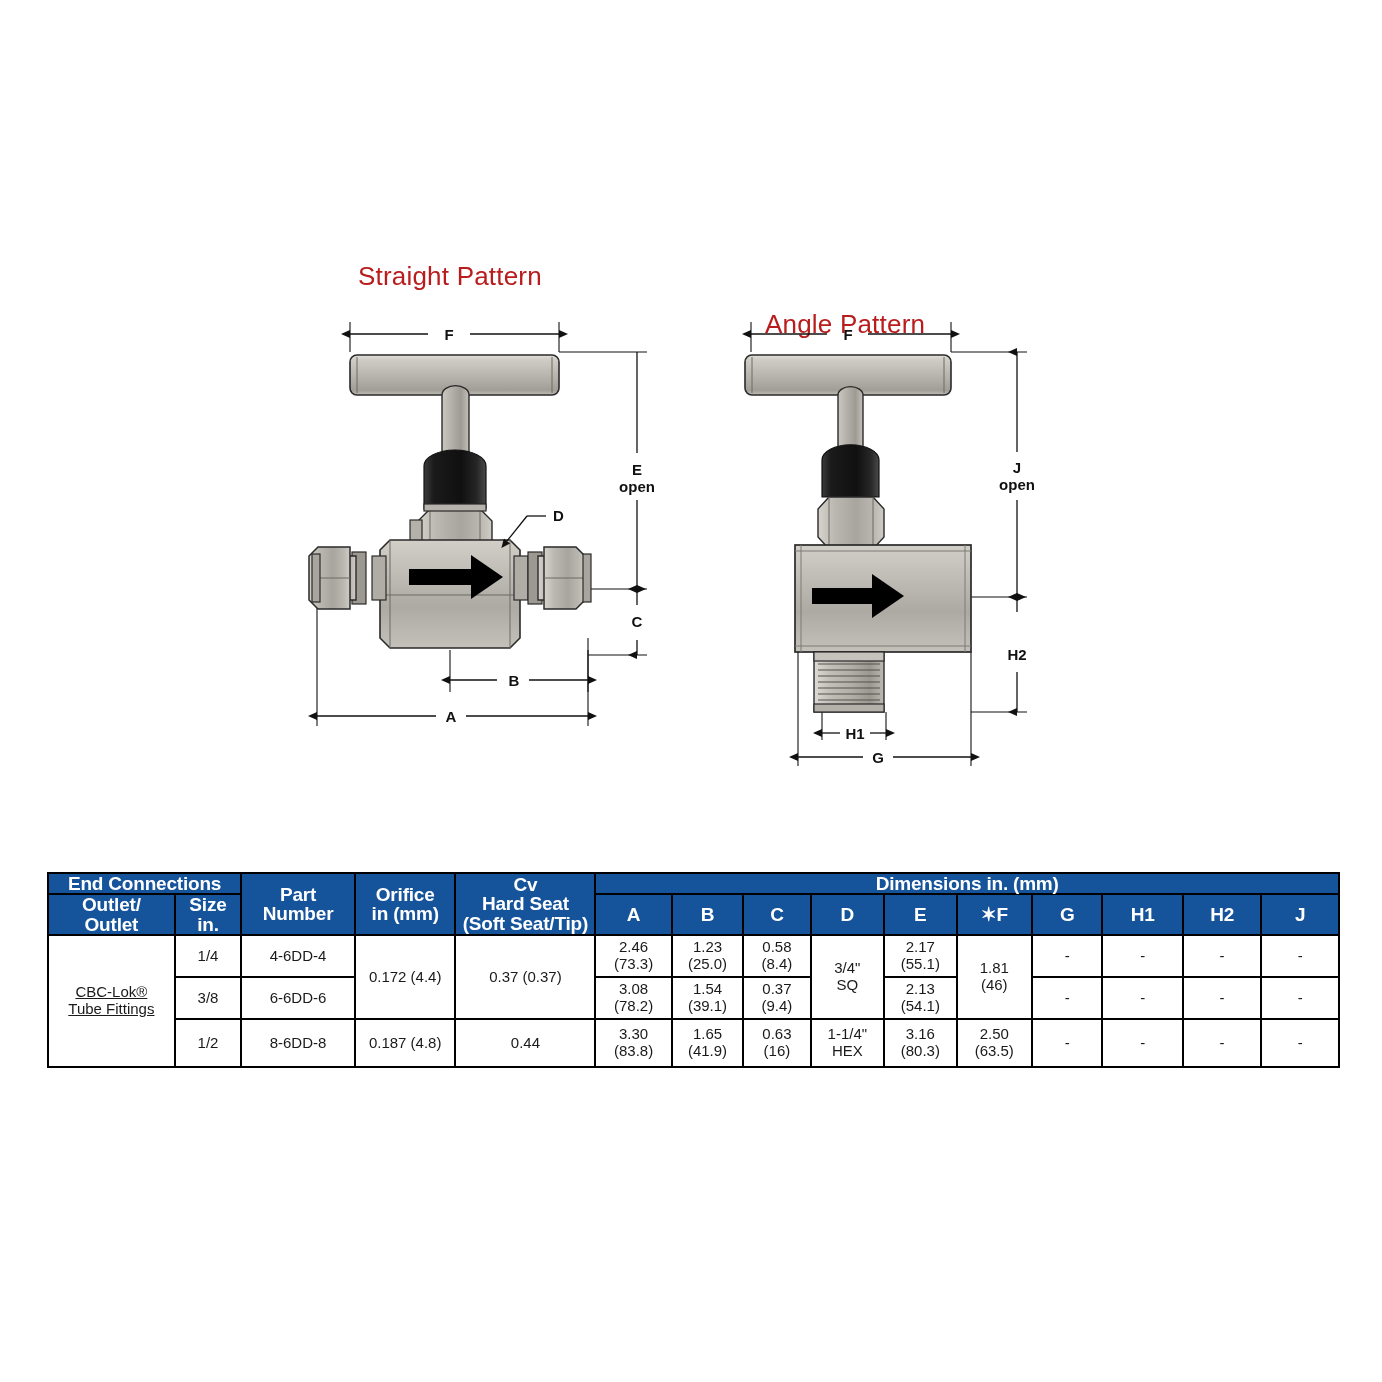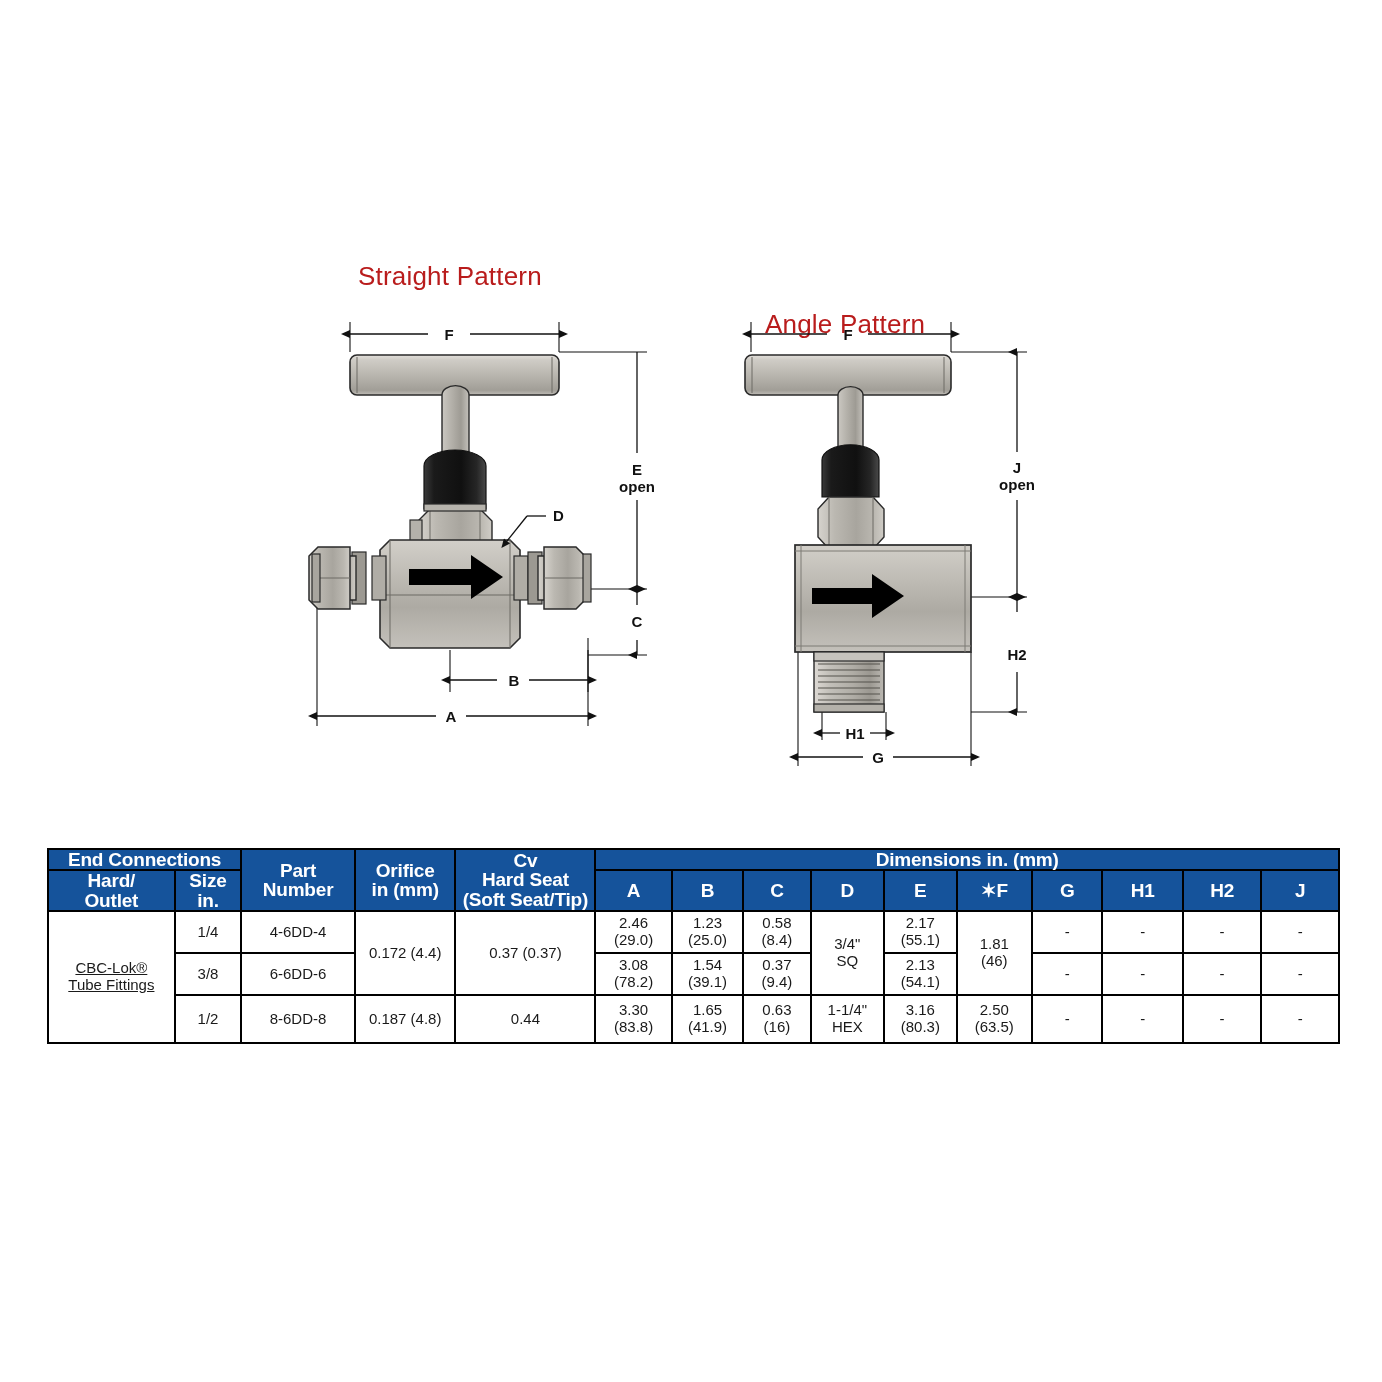--- a/index.html
+++ b/index.html
@@ -34,21 +34,21 @@
   }
   #title-straight { left: 358px; top: 261px; }
   #title-angle    { left: 765px; top: 261px; margin-top: 48px; }
 
   .svg-holder { position: absolute; left: 0; top: 0; }
 
   
   #spec-table-wrap {
     position: absolute;
     left: 47px;
-    top: 848px;
+    top: 872px;
     width: 1032px;
   }
   table.spec {
     border-collapse: collapse;
     width: 1293px;
     table-layout: fixed;
     font-family: "Liberation Sans", sans-serif;
   }
   table.spec th, table.spec td {
     border: 2px solid #000000;
@@ -377,21 +377,21 @@
         <th rowspan="2" class="small">
           <span style="font-size:19px">Cv</span><br>
           <span>Hard Seat</span><br>
           <span class="tiny">(Soft Seat/Tip)</span>
         </th>
         <th colspan="10">Dimensions in. (mm)</th>
       </tr>
 
       <tr>
         <th>
-          <span>Hard/</span><br>
+          <span>Outlet/</span><br>
           <span>Outlet</span>
         </th>
         <th>
           <span>Size</span><br>
           <span>in.</span>
         </th>
         <th class="letter">A</th>
         <th class="letter">B</th>
         <th class="letter">C</th>
         <th class="letter">D</th>
@@ -410,21 +410,21 @@
         <td rowspan="3" class="bluecell">
           <span>CBC-Lok®</span><br>
           <span>Tube Fittings</span>
         </td>
         <td>1/4</td>
         <td>4-6DD-4</td>
         <td rowspan="2">0.172 (4.4)</td>
         <td rowspan="2">0.37 (0.37)</td>
         <td>
           <span>2.46</span><br>
-          <span>(29.0)</span>
+          <span>(73.3)</span>
         </td>
         <td>
           <span>1.23</span><br>
           <span>(25.0)</span>
         </td>
         <td>
           <span>0.58</span><br>
           <span>(8.4)</span>
         </td>
         <td rowspan="2">

